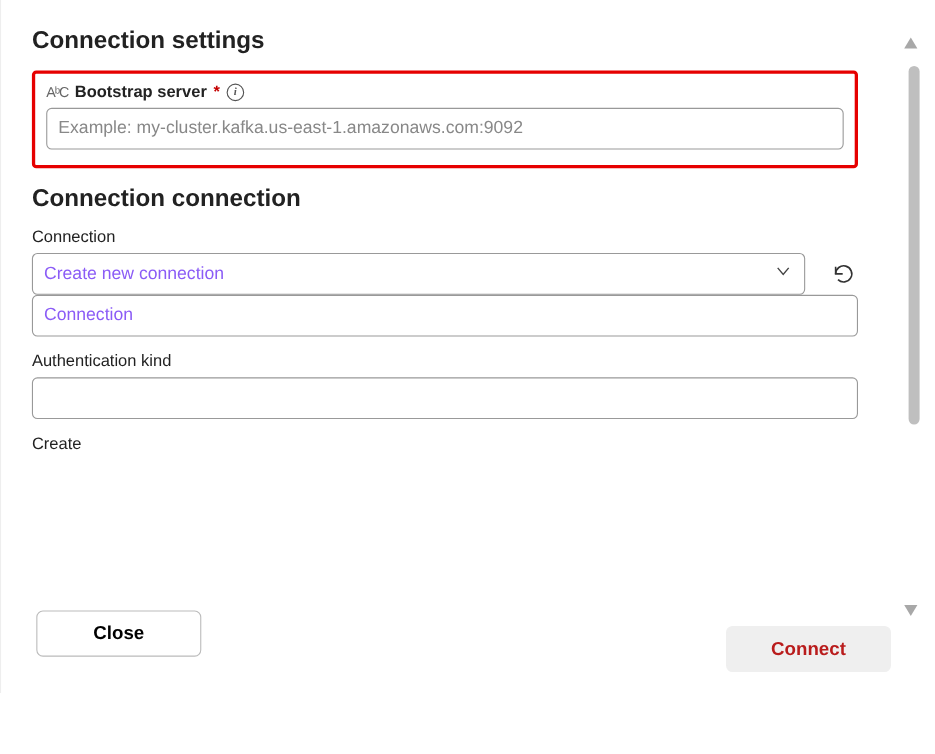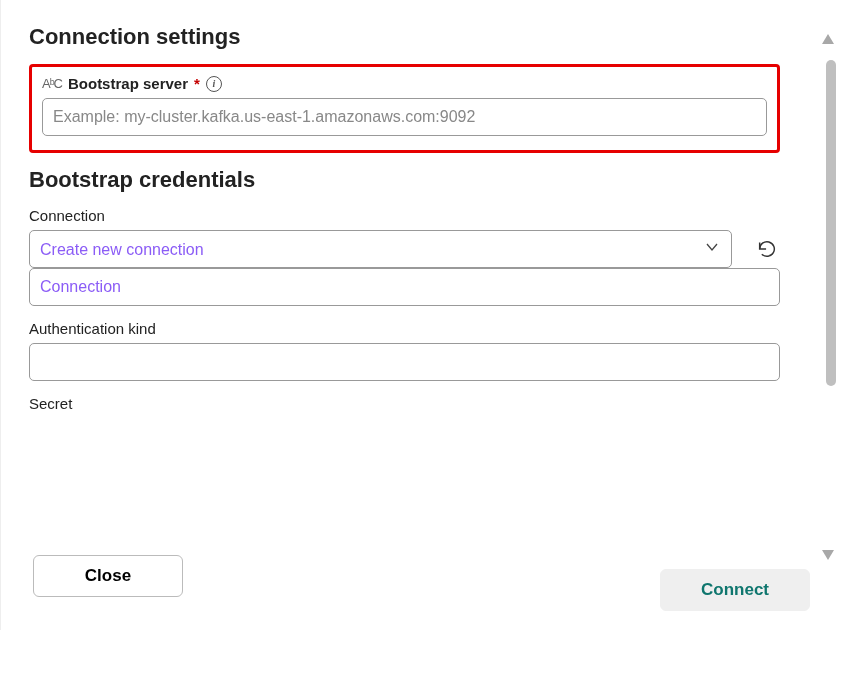--- a/index.html
+++ b/index.html
@@ -151,21 +151,21 @@
     font-family: inherit;
   }
   .btn-secondary {
     background: #fff;
     border: 1px solid #bbb;
     color: #000000;
   }
   .btn-primary-disabled {
     background: #efefef;
     border: 1px solid #efefef;
-    color: #0f766e;
+    color: #b91c1c;
     cursor: not-allowed;
     margin-top: 28px;
   }
   .connection-select-row .select-input { max-width: 100%; }
 </style>
 </head>
 <body>
 
 <div class="panel">
 
@@ -176,21 +176,21 @@
     <div class="highlight-box">
       <div class="field-label-row">
         <span class="abc-icon">AᵇC</span>
         <span>Bootstrap server</span>
         <span class="required">*</span>
         <span class="info-icon">i</span>
       </div>
       <input class="text-input" type="text" placeholder="Example: my-cluster.kafka.us-east-1.amazonaws.com:9092" style="">
     </div>
 
-    <h2 class="section-title">Bootstrap credentials</h2>
+    <h2 class="section-title">Connection connection</h2>
 
     <span class="label-plain">Connection</span>
     <div class="select-with-refresh connection-select-row">
       <div class="select-wrap">
         <select class="select-input">
           <option selected="">Create new connection</option>
         </select>
         <span class="select-caret">
           <svg width="16" height="16" viewBox="0 0 16 16">
               <path d="M3 5 L8 11 L13 5" fill="none" stroke="currentColor" stroke-width="1.3"></path>
@@ -204,21 +204,21 @@
         </svg>
       </button>
     </div>
 
     <input class="text-input" type="text" value="Connection" style="">
 
     <span class="label-plain">Authentication kind</span>
 
     <input class="text-input" type="text" value="" style="">
 
-    <span class="label-plain">Secret</span>
+    <span class="label-plain">Create</span>
   </div>
 
   <div class="scroll-up">
     <svg width="16" height="14" viewBox="0 0 16 14">
         <path d="M8 2 L14 12 L2 12 Z" fill="#a8a8a8"></path>
       </svg>
   </div>
   <div class="scroll-track"></div>
   <div class="scroll-down">
     <svg width="16" height="14" viewBox="0 0 16 14">

